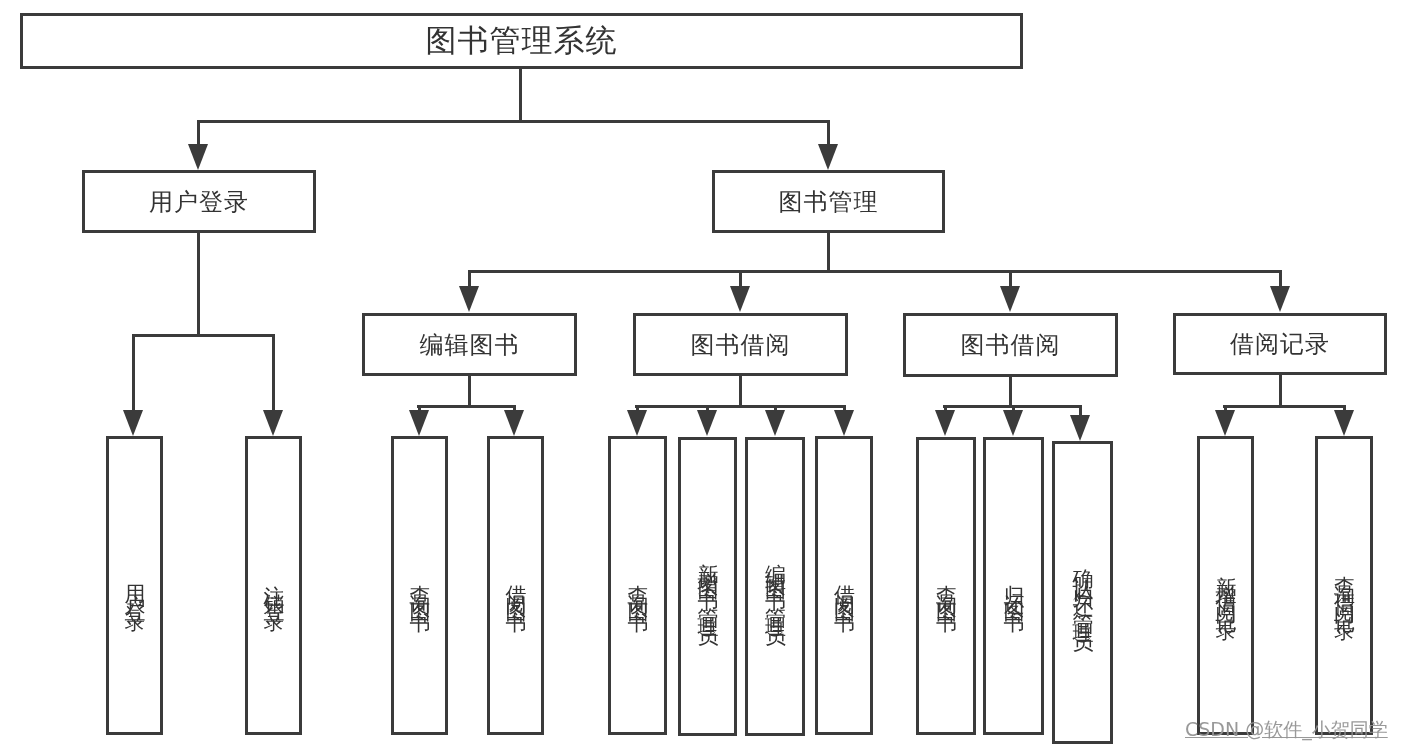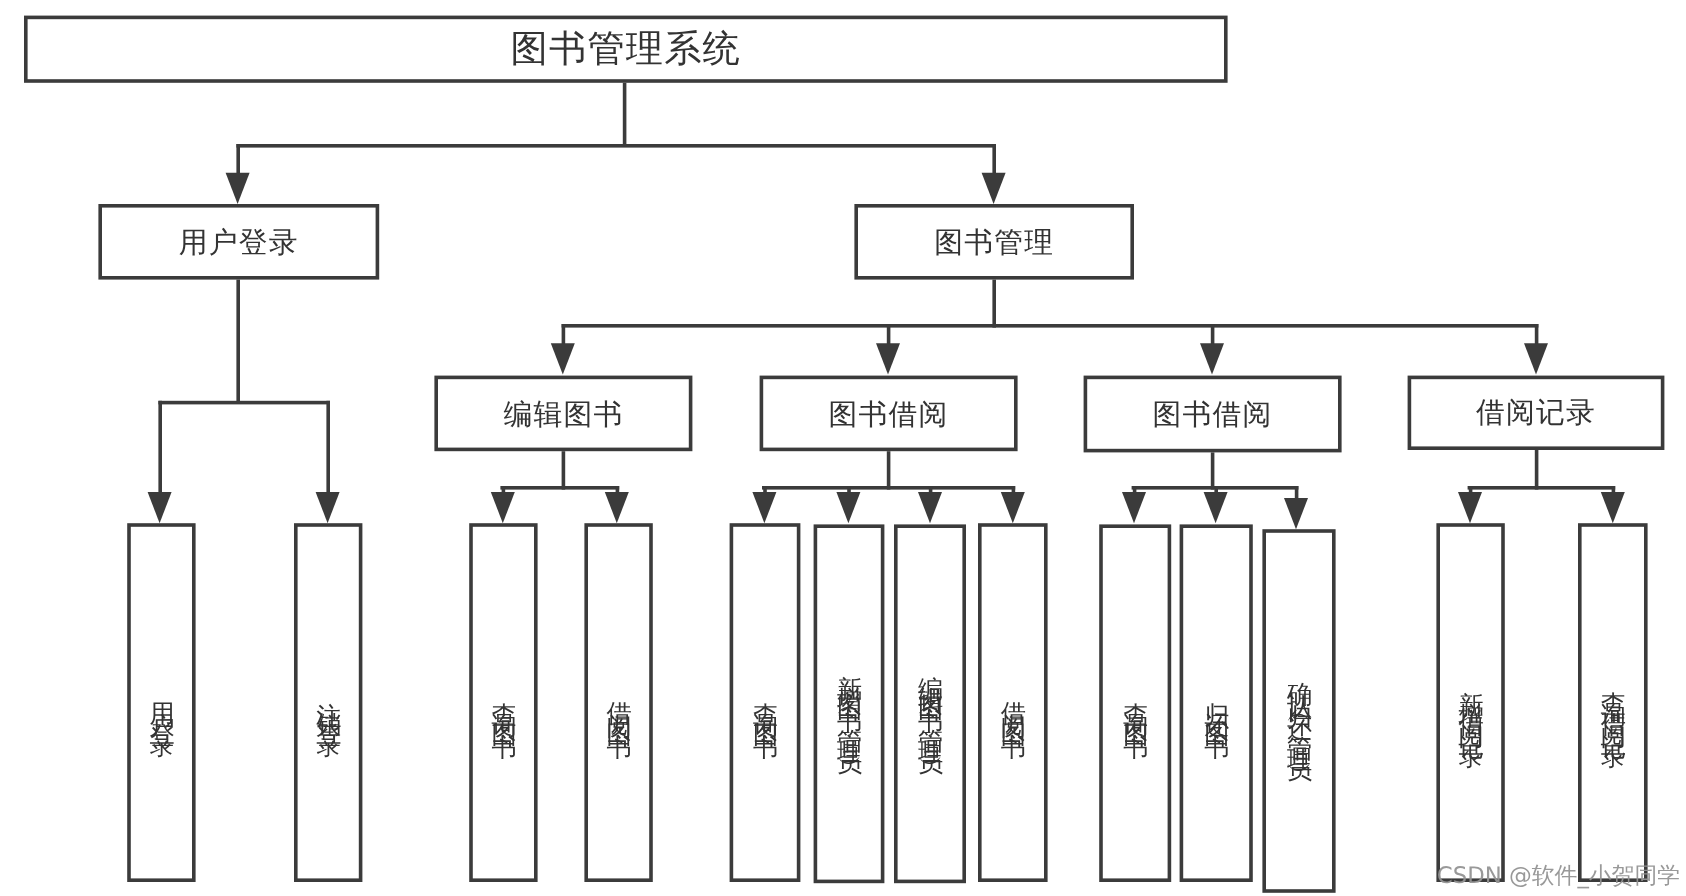--- a/index.html
+++ b/index.html
@@ -21,21 +21,21 @@
   .vline{position:absolute;width:3px;background:#3b3b3b;}
   .hline{position:absolute;height:3px;background:#3b3b3b;}
   .arrow{
     position:absolute;width:0;height:0;
     border-left:10px solid transparent;border-right:10px solid transparent;
     border-top:26px solid #3b3b3b;
   }
   .watermark{
     position:absolute;left:1185px;top:717px;width:215px;
     font-size:19px;color:rgba(148,148,148,0.95);white-space:nowrap;
-    text-align:right;z-index:10;
+    text-align:left;z-index:10;text-decoration:underline;
   }
 </style>
 </head>
 <body>
 
 <div class="canvas">
 
   <div class="box hbox rootbox" style="left:20px;top:13px;width:1003px;height:56px">
     <span class="lbl">图书管理系统</span>
   </div>

